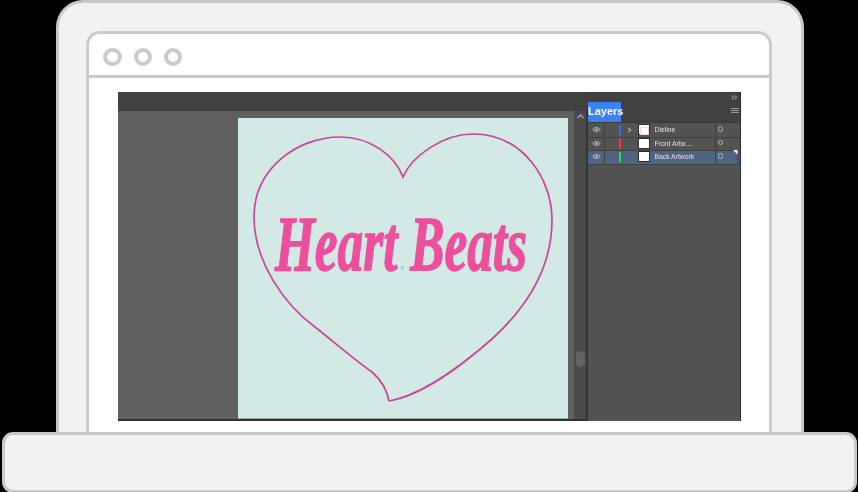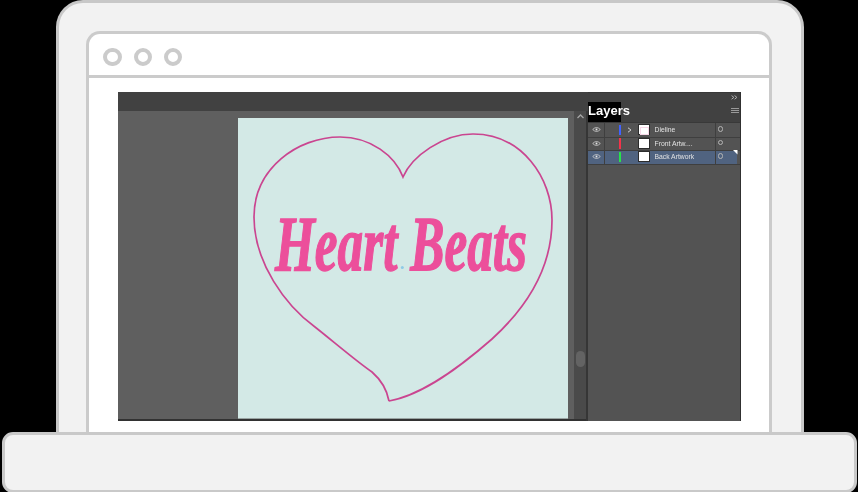--- a/index.html
+++ b/index.html
@@ -37,21 +37,21 @@
     <svg class="abs" style="left:458px;top:21px;" width="9" height="7" viewBox="0 0 9 7">
       <path d="M1.5,5 L4.5,2 L7.5,5" fill="none" stroke="#a5a5a5" stroke-width="1.3"></path>
     </svg>
     <div class="abs" style="left:458.1px;top:258.5px;width:9.8px;height:16.5px;border-radius:5px;background:#636363;"></div>
 
     <div class="abs" style="left:468.4px;top:18.5px;width:2.1px;height:310px;background:#363636;"></div>
 
     <div class="abs" style="left:470.5px;top:0;width:152.5px;height:328.5px;background:#414141;">
       <div class="abs" style="left:0;top:0;width:152.5px;height:1px;background:#383838;"></div>
 
-      <div class="abs" style="left:0;top:10px;width:32.5px;height:19.5px;background:#000000;color:#fff;font-size:13px;font-weight:bold;line-height:18.5px;text-align:center;">Layers</div>
+      <div class="abs" style="left:0;top:10px;width:32.5px;height:19.5px;background:#3b82f6;color:#fff;font-size:11px;font-weight:bold;line-height:18.5px;text-align:center;">Layers</div>
 
       <div class="abs" style="left:143px;top:15.5px;width:8px;height:1px;background:#9a9a9a;"></div>
       <div class="abs" style="left:143px;top:17.5px;width:8px;height:1px;background:#9a9a9a;"></div>
       <div class="abs" style="left:143px;top:19.5px;width:8px;height:1px;background:#9a9a9a;"></div>
 
       <div class="abs" style="left:0;top:29.5px;width:152.5px;height:1.5px;background:#393939;"></div>
 
       <div class="abs" style="left:0;top:31px;width:152.5px;height:297.5px;background:#535353;"></div>
 
       <div class="abs" style="left:0;top:44.5px;width:152.5px;height:1px;background:#3f3f3f;"></div>

